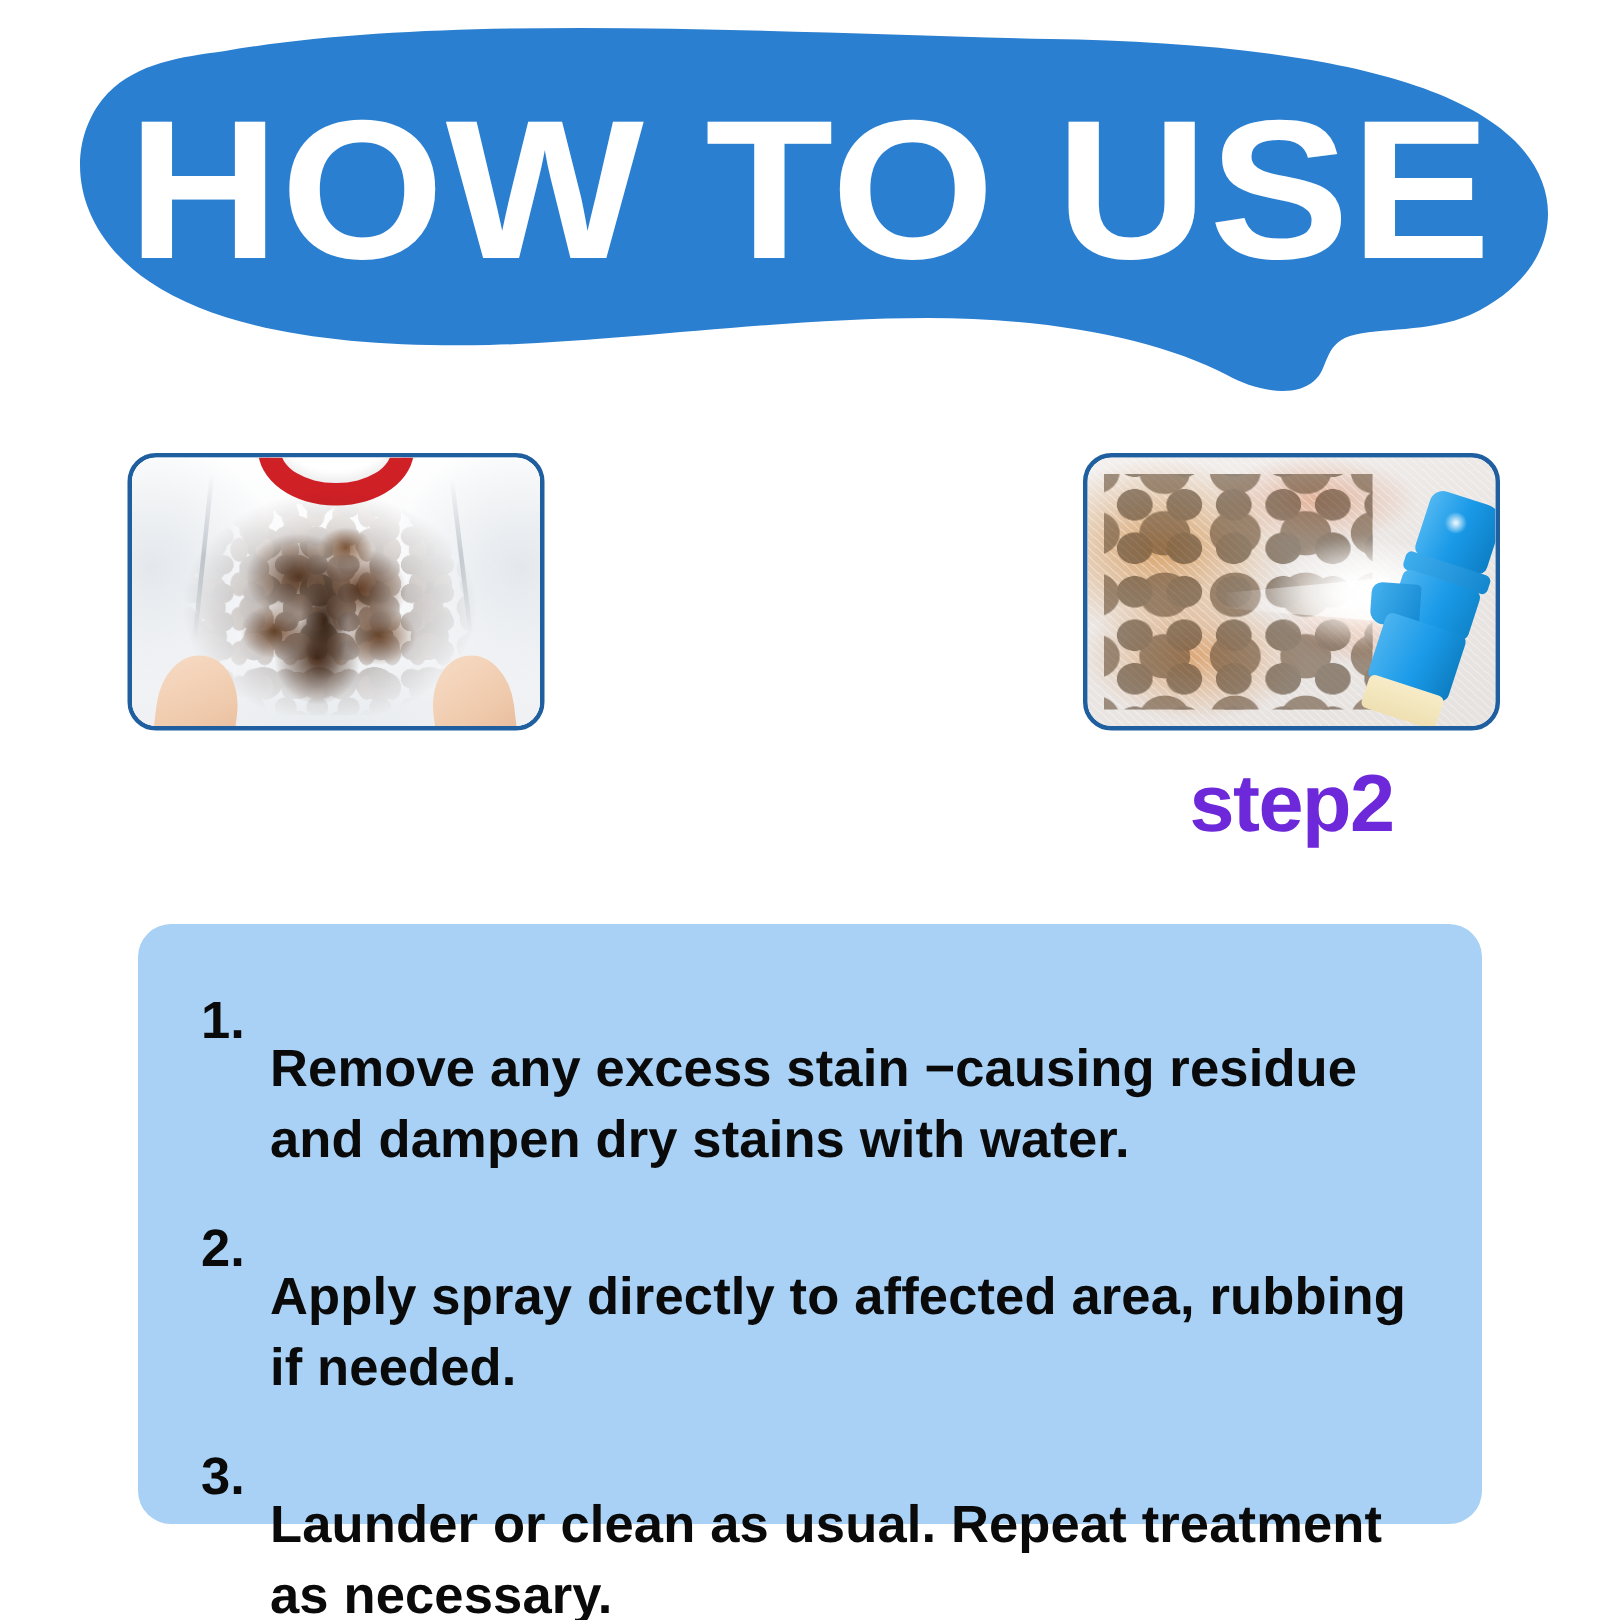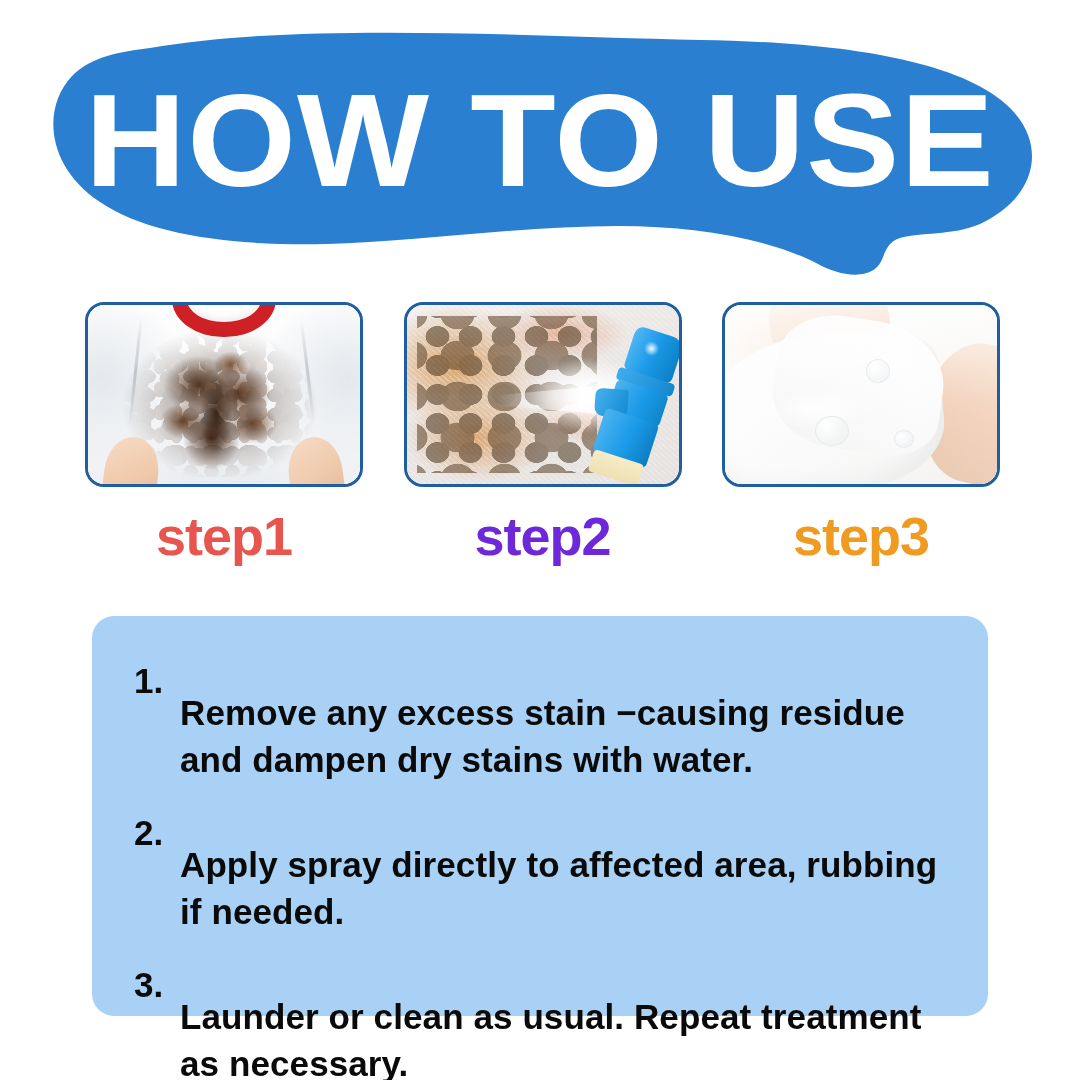--- a/index.html
+++ b/index.html
@@ -7,21 +7,21 @@
   html, body {
     width:1080px; height:1080px;
     background:#ffffff;
     font-family:"Liberation Sans", sans-serif;
     overflow:hidden;
   }
 
   #page { position:relative; width:1080px; height:1080px; background:#fff; }
 
   
-  .banner-wrap { position:absolute; left:0; top:30px; width:1080px; height:260px; }
+  .banner-wrap { position:absolute; left:0; top:16px; width:1080px; height:260px; }
   .banner-svg  { position:absolute; left:0; top:0; width:1080px; height:260px; display:block; }
 
   .banner-title {
     position:absolute; left:0; top:0; width:1080px; height:260px;
     display:flex; align-items:center; justify-content:center;
     color:#ffffff;
     font-family:"Liberation Sans", sans-serif;
     font-weight:bold;
     font-size:132px;
     letter-spacing:1px;
@@ -299,21 +299,20 @@
           <div class="s1-shirt"></div>
           <div class="s1-collar"></div>
           <div class="s1-fold-l"></div>
           <div class="s1-fold-r"></div>
           <div class="s1-stain"></div>
           <div class="s1-specks"></div>
           <div class="s1-hand-l"></div>
           <div class="s1-hand-r"></div>
         </div>
       </div>
-      <div class="step-label" style="color:#e8554e">step1</div>
     </div>
 
     <div class="step">
       <div class="thumb">
         <div class="thumb-inner">
           <div class="s2-bg"></div>
           <div class="s2-weave"></div>
           <div class="s2-specks"></div>
           <div class="s2-mist"></div>
           <div class="s2-cone"></div>
@@ -324,37 +323,20 @@
             <div class="s2-neck"></div>
             <div class="s2-trigger"></div>
             <div class="s2-body"></div>
             <div class="s2-bottlebtm"></div>
           </div>
         </div>
       </div>
       <div class="step-label" style="color:#6d28d9">step2</div>
     </div>
 
-    <div class="step">
-      <div class="thumb">
-        <div class="thumb-inner">
-          <div class="s3-bg"></div>
-          <div class="s3-hand-top"></div>
-          <div class="s3-hand-right"></div>
-          <div class="s3-cloth"></div>
-          <div class="s3-cloth2"></div>
-          <div class="s3-sheen"></div>
-          <div class="s3-bub1"></div>
-          <div class="s3-bub2"></div>
-          <div class="s3-bub3"></div>
-          <div class="s3-wash"></div>
-        </div>
-      </div>
-      <div class="step-label" style="color:#ef9a21">step3</div>
-    </div>
 
   </div>
 
   <div class="panel">
     <ul class="inst-list">
 
       <li class="inst-item">
         <span class="inst-num">1.</span>
         <span class="inst-text">Remove any excess stain −causing residue and dampen dry stains with water.</span>
       </li>

